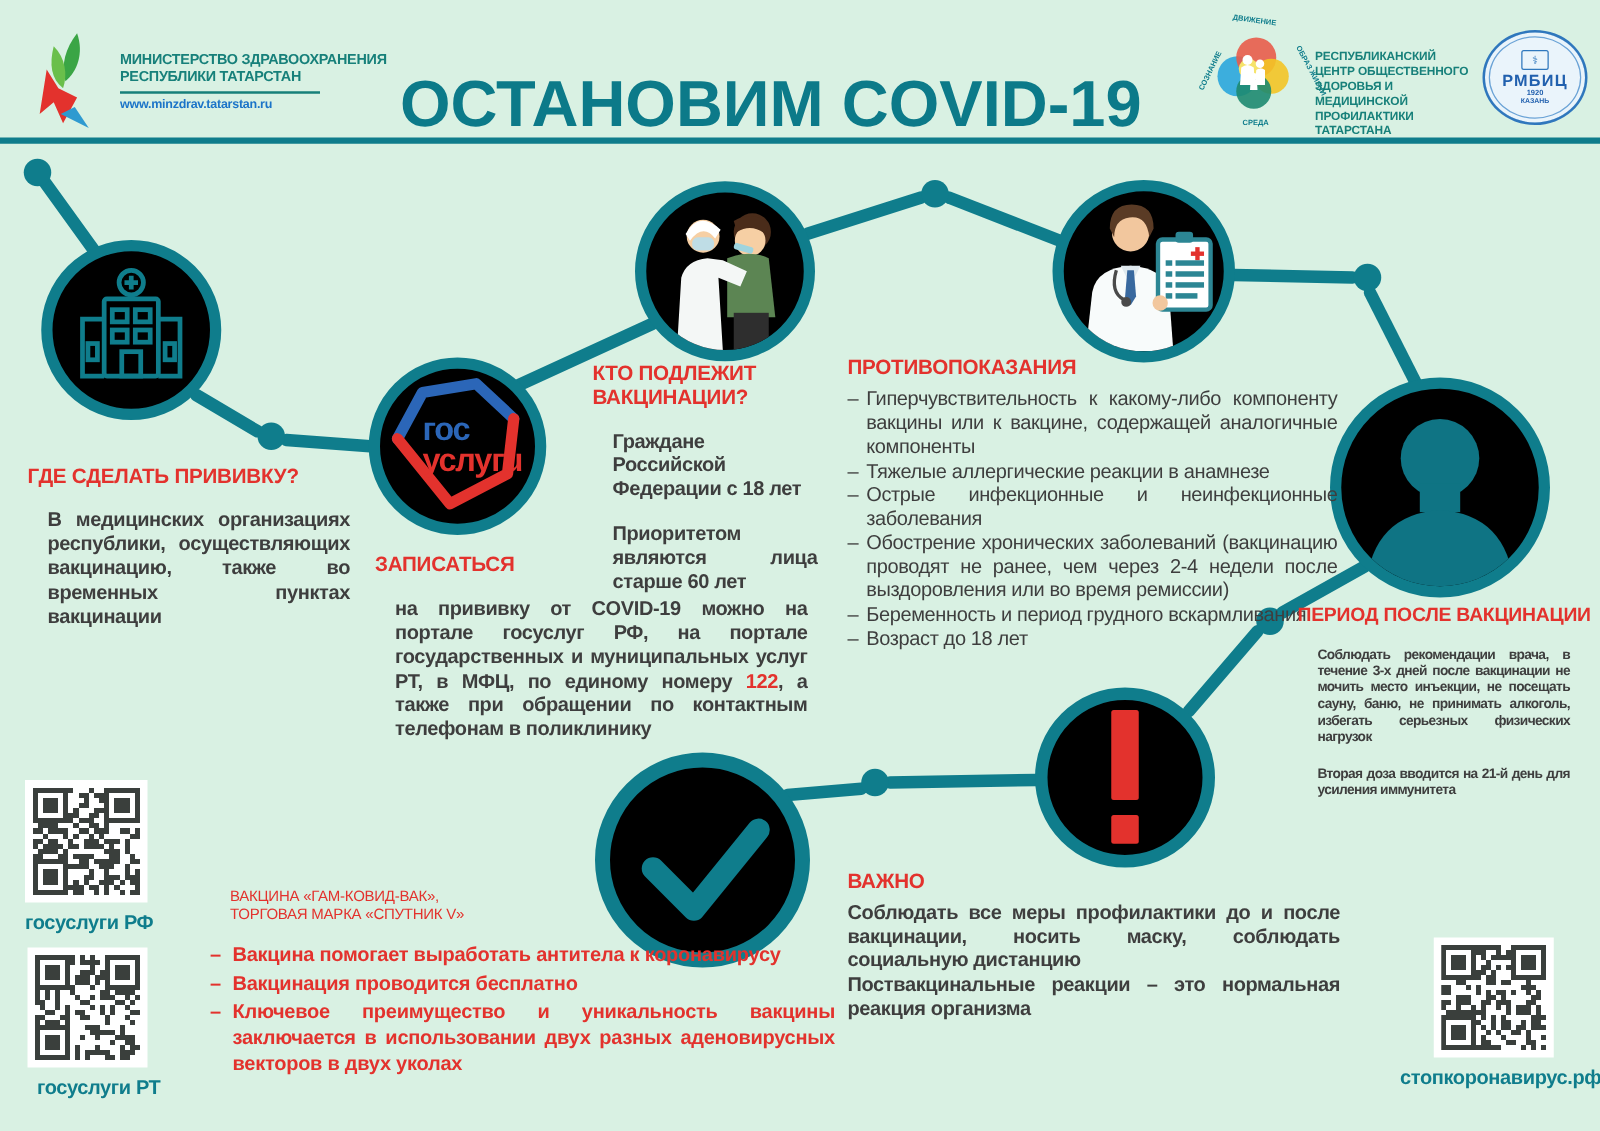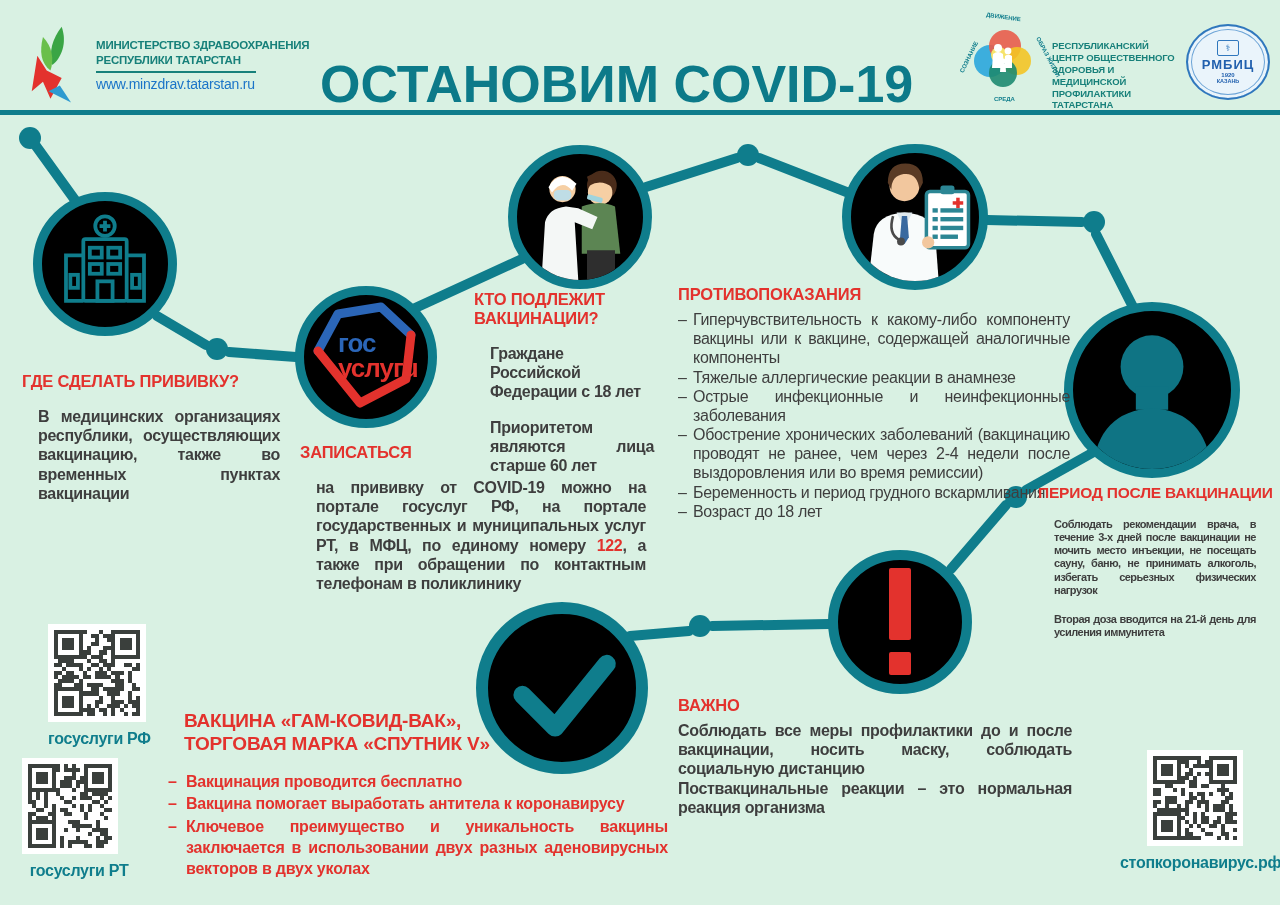--- a/index.html
+++ b/index.html
@@ -6,21 +6,21 @@
   .poster{
     position:relative; width:1280px; height:905px;
     background:#d9f1e3; overflow:hidden;
     font-family:"Liberation Sans", sans-serif;
   }
   
   .header-divider{position:absolute; left:0; top:110px; width:1280px; height:5px; background:#0f7d8c;}
   .ministry{position:absolute; left:28px; top:22px; display:flex; gap:10px; align-items:center;}
   .ministry-name{color:#17807a; font-weight:bold; font-size:11.5px; line-height:1.25; letter-spacing:-0.2px;}
   .ministry-rule{height:2px; background:#17807a; width:160px; margin:4px 0 3px 0;}
-  .ministry-url{color:#1b74c8; font-weight:normal; font-size:14px; letter-spacing:-0.2px;}
+  .ministry-url{color:#1b74c8; font-weight:bold; font-size:10px; letter-spacing:-0.2px;}
   .poster-title{
     position:absolute; left:320px; top:36px; width:650px; text-align:left;
     color:#0c7a89; font-weight:bold; font-size:52px; letter-spacing:0px; white-space:nowrap;margin-top:18px;
   }
   .rcoz{position:absolute; left:960px; top:16px; width:86px; height:86px;}
   .rcoz .ring-word{position:absolute; font-size:6px; color:#0f7d8c; font-weight:bold; white-space:nowrap;}
   .rcoz-text{position:absolute; left:1052px; top:40px; width:132px; color:#17807a; font-weight:bold; font-size:9.5px; line-height:1.25; letter-spacing:-0.1px;}
   .rmbic{
     position:absolute; left:1186px; top:24px; width:80px; height:72px;
     border:2px solid #2f77bd; border-radius:50%; background:#eaf4fb;
@@ -63,31 +63,31 @@
   .sec-where {left:22px;  top:372px; width:274px;}
   .sec-signup{left:300px; top:443px; width:362px;}
   .sec-who   {left:474px; top:290px; width:196px;}
   .sec-contra{left:678px; top:285px; width:392px;}
   .sec-period{left:1038px;top:484px; width:234px;}
   .sec-period .sec-h{white-space:nowrap; font-size:15.5px;}
   .sec-period .sec-body{font-size:11px; letter-spacing:-0.5px;}
   .sec-imp   {left:678px; top:696px; width:394px;}
   .sec-imp p{margin:0;}
   .sec-vaccine{left:168px; top:710px; width:500px;}
-  .vaccine-h{color:#e3322d; font-weight:bold; font-size:19px; line-height:1.2; letter-spacing:-0.2px; padding-left:16px; margin:0 0 16px 0;}
+  .vaccine-h{color:#e3322d; font-weight:normal; font-size:12px; line-height:1.2; letter-spacing:-0.2px; padding-left:16px; margin:0 0 16px 0;}
   .vaccine-list{list-style:none; margin:0; padding:0; color:#e3322d; font-weight:bold; font-size:16px; line-height:1.3; letter-spacing:-0.2px; text-align:justify;}
   .vaccine-list li{position:relative; padding-left:18px; margin-bottom:2px;}
   .vaccine-list li::before{content:"–"; position:absolute; left:0; top:0;}
   .phone{color:#e3322d;}
   
   .qr-block{position:absolute; z-index:3; text-align:center;}
   .qr-tile{background:#ffffff; padding:6px; box-sizing:border-box;}
   .qr-tile svg{display:block; width:100%; height:100%;}
   .qr-label{color:#0f7d8c; font-weight:bold; font-size:16px; margin-top:8px; letter-spacing:-0.3px; white-space:nowrap;}
-  .qr-rf{left:20px; top:624px; width:98px;margin-left:28px;}
+  .qr-rf{left:20px; top:624px; width:98px;}
   .qr-rf .qr-tile{width:98px; height:98px;}
   .qr-rt{left:22px; top:758px; width:114px;}
   .qr-rt .qr-tile{width:96px; height:96px;}
   .qr-stop{left:1120px; top:750px; width:150px;}
   .qr-stop .qr-tile{width:96px; height:96px; margin:0 auto;}
 </style>
 </head>
 <body>
 
 <div class="poster">
@@ -308,22 +308,22 @@
     <p class="sec-body" style="margin-top:0;">Соблюдать все меры профилактики до и после вакцинации, носить маску, соблюдать социальную дистанцию</p>
     <p class="sec-body" style="margin-top:0;">Поствакцинальные реакции – это нормальная реакция организма</p>
   </div>
 
   <div class="sec sec-vaccine">
     <div class="vaccine-h">
       <div>ВАКЦИНА «ГАМ-КОВИД-ВАК»,</div>
       <div>ТОРГОВАЯ МАРКА «СПУТНИК V»</div>
     </div>
     <ul class="vaccine-list">
+      <li>Вакцина помогает выработать антитела к коронавирусу</li>
       <li>Вакцинация проводится бесплатно</li>
-      <li>Вакцина помогает выработать антитела к коронавирусу</li>
       <li>Ключевое преимущество и уникальность вакцины заключается в использовании двух разных аденовирусных векторов в двух уколах</li>
     </ul>
   </div>
 
   <div class="qr-block qr-rf">
     <div class="qr-tile qr-grid">
         <svg viewBox="0 0 21 21" shape-rendering="crispEdges" fill="#3a3f3c">
           <path d="M0,0h7v7h-7z M1,1v5h5v-5z" fill-rule="evenodd"></path>
           <rect x="2" y="2" width="3" height="3"></rect>
           <path d="M14,0h7v7h-7z M15,1v5h5v-5z" fill-rule="evenodd"></path>

